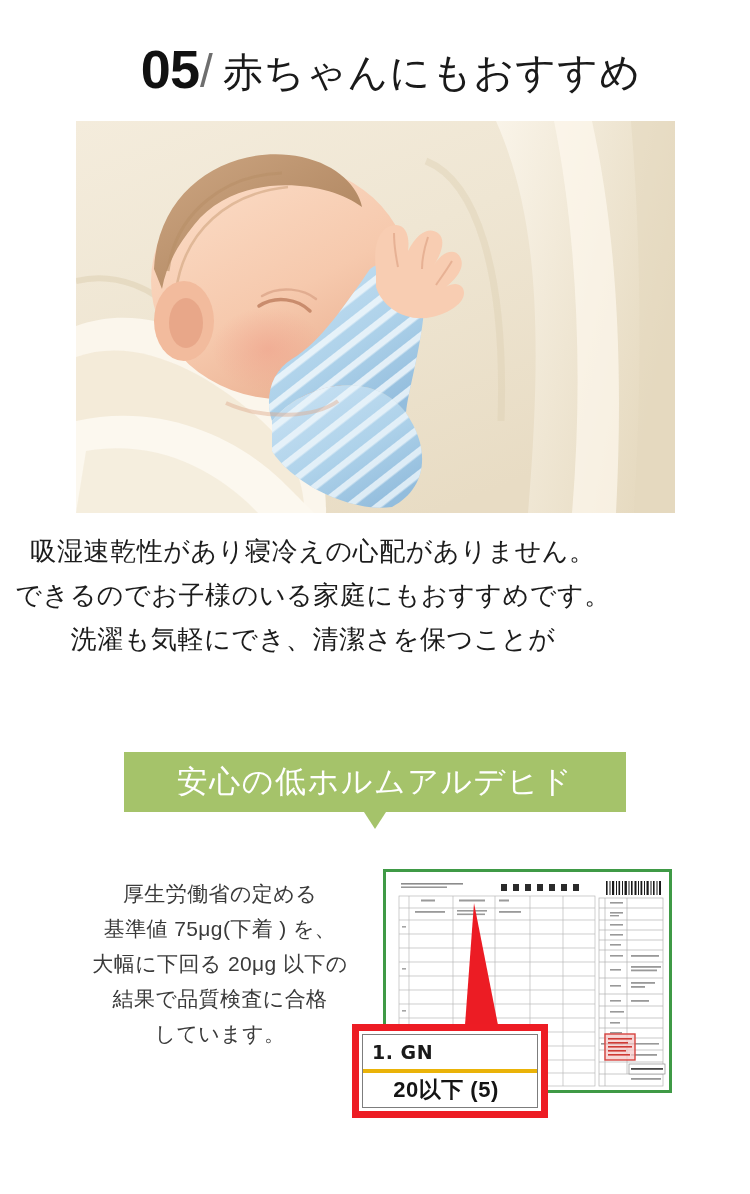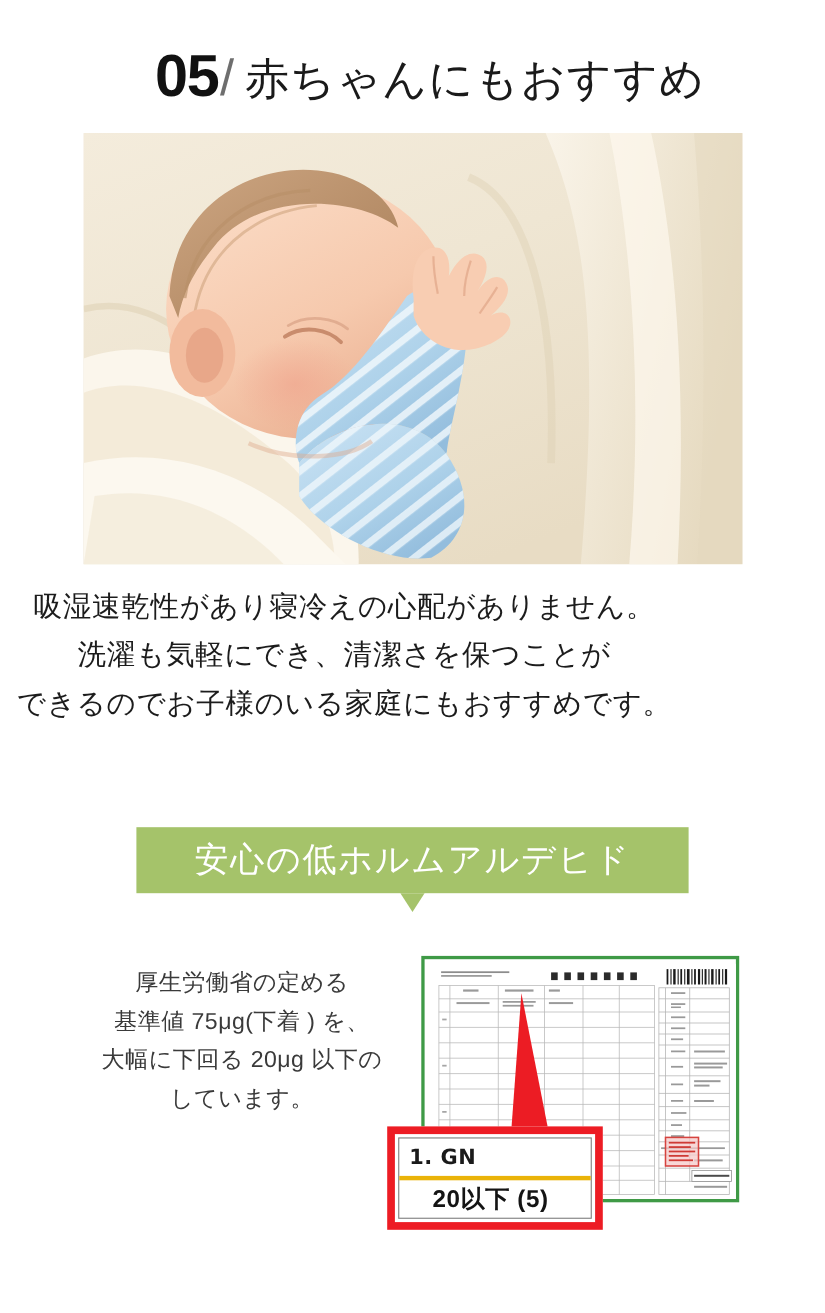--- a/index.html
+++ b/index.html
@@ -289,33 +289,34 @@
 
     <path d="M150 282 C 190 300, 240 296, 262 280" stroke="#ddab8d" stroke-width="4" fill="none" opacity="0.45"></path>
 
     <path d="M0 300 C 80 282, 156 312, 206 360 C 236 390, 238 392, 238 392 L 0 392 Z" fill="#fcf8ef"></path>
     <path d="M10 330 C 80 318, 140 348, 182 392 L 0 392 Z" fill="#f2e9d7" opacity="0.7"></path>
   </svg>
 </div>
 
 <div class="description">
   <div class="line">吸湿速乾性があり寝冷えの心配がありません。</div>
+  <div class="line">できるのでお子様のいる家庭にもおすすめです。</div>
   <div class="line">洗濯も気軽にでき、清潔さを保つことが</div>
-  <div class="line">できるのでお子様のいる家庭にもおすすめです。</div>
 </div>
 
 <div class="banner">
   <span class="banner-label">安心の低ホルムアルデヒド</span>
 </div>
 <div class="banner-arrow"></div>
 
 <div class="spec-text">
   <div class="line">厚生労働省の定める</div>
   <div class="line">基準値 75μg(下着 ) を、</div>
   <div class="line">大幅に下回る 20μg 以下の</div>
+  <div class="line">結果で品質検査に合格</div>
   <div class="line">しています。</div>
 </div>
 
 <div class="certificate">
   <div class="cert-inner">
     <svg class="cert-svg" width="279" height="214" viewBox="0 0 279 214" xmlns="http://www.w3.org/2000/svg">
       <rect x="0" y="0" width="279" height="214" fill="#ffffff"></rect>
 
       <g fill="#8c8c8c">
         <rect x="10" y="7" width="62" height="1.6"></rect>

